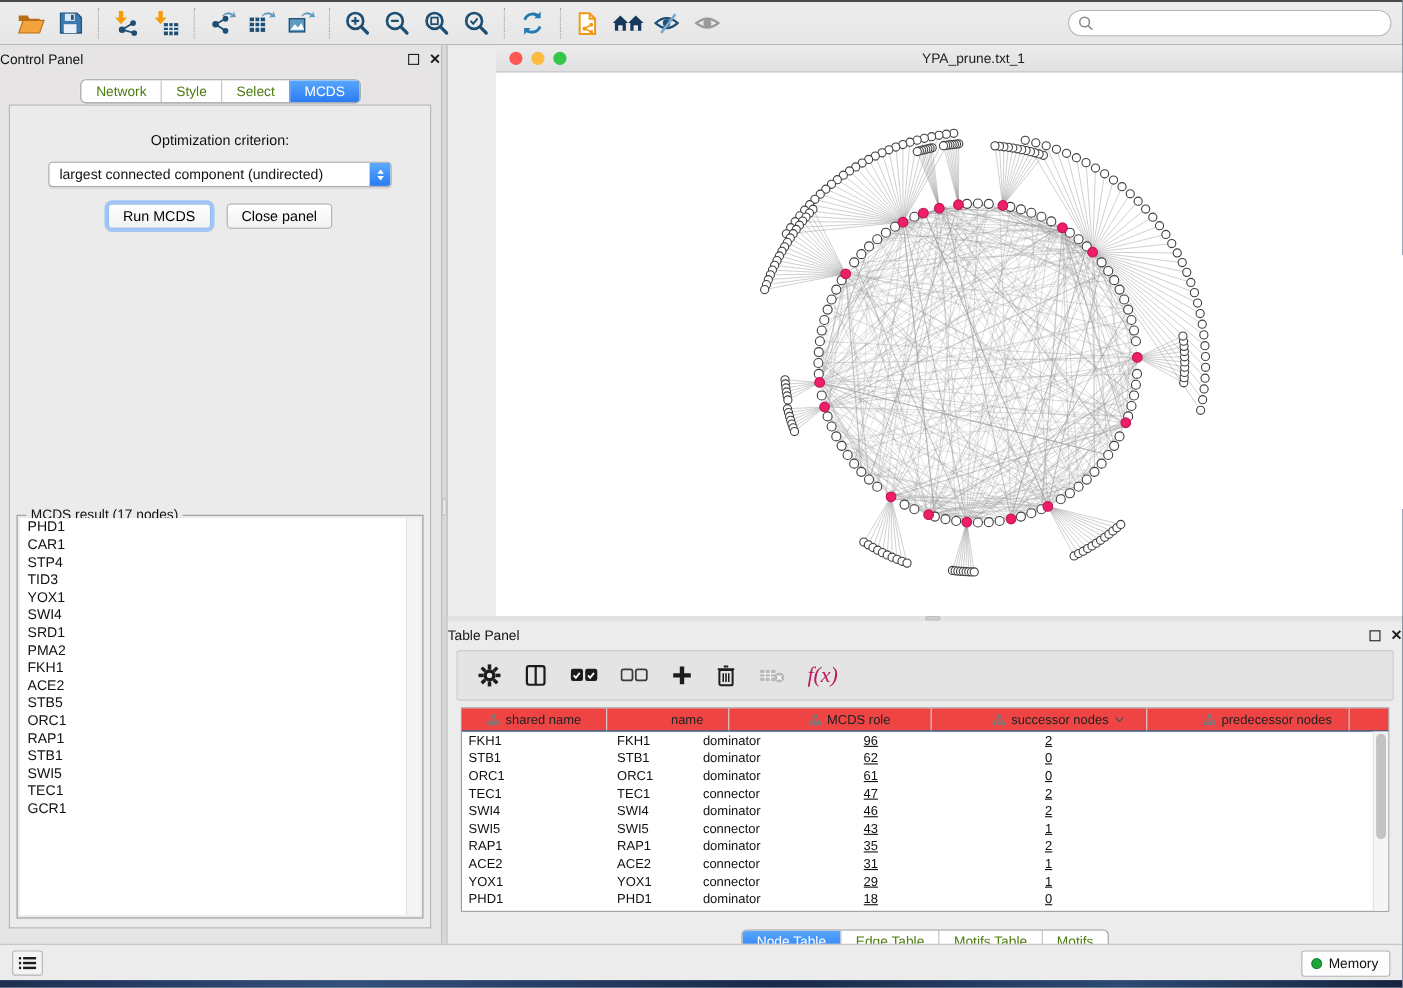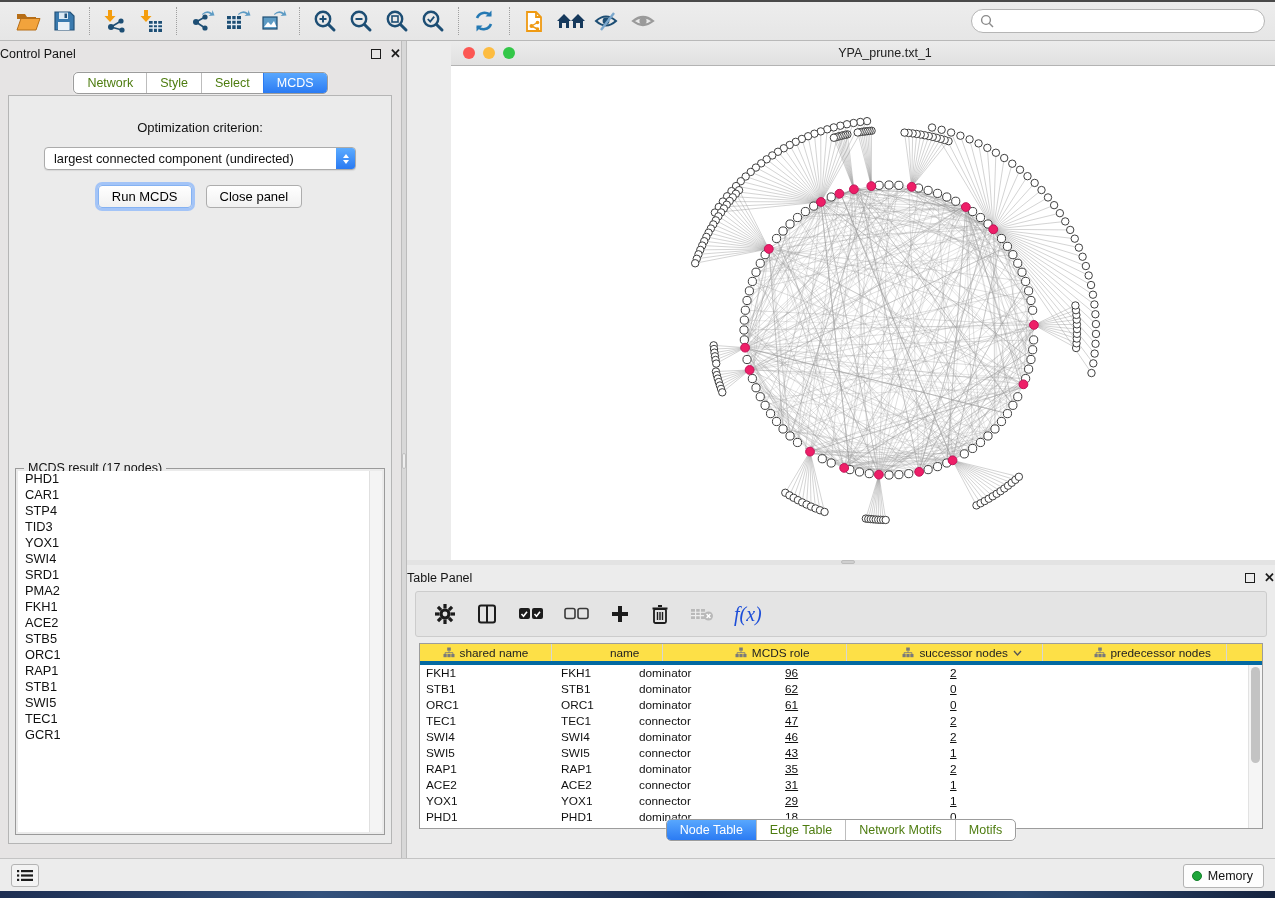--- a/index.html
+++ b/index.html
@@ -87,35 +87,35 @@
   .net-canvas { position:absolute; top:25px; left:0; width:868px; height:494px; background:#fff; }
 
   
   .table-panel { position:absolute; left:407px; top:565px; width:868px; height:293px; background:#ececec; }
   .tp-toolbar {
     position:absolute; top:26px; left:8px; right:8px; height:46px;
     background:#e4e4e4; border:1px solid #cccccc; border-radius:3px;
     display:flex; align-items:center; gap:20px; padding-left:18px;
   }
   .tpbtn { display:flex; align-items:center; justify-content:center; height:30px; }
-  .fx { font-family:"Liberation Serif", serif; font-style:italic; font-size:20px; color:#1d4ed8; }
+  .fx { font-family:"Liberation Serif", serif; font-style:italic; font-size:20px; color:#be185d; }
   .tablewrap { position:absolute; left:12px; right:12px; top:78px; height:186px; background:#fff; border:1px solid #9c9c9c; }
-  .thead { display:flex; height:21px; background:#fde047; border-bottom:4px solid #0369a1;gap:35px; }
+  .thead { display:flex; height:21px; background:#ef4444; border-bottom:1px solid #0369a1;gap:35px; }
   .th {
     display:flex; align-items:center; justify-content:center; gap:5px;
     font-size:11.8px; color:#222; border-right:1px solid #d6d6d6; overflow:hidden;
   }
   .th:last-child { border-right:none; }
   .tbody { position:absolute; top:21px; left:0; right:14px; bottom:0; overflow:hidden; }
   .tr { display:flex; height:16px; align-items:center; }
   .td { font-size:11.8px; color:#101010; overflow:hidden; white-space:nowrap; }
   .td.num { text-align:left; padding-right:34px;text-decoration:underline; }
   .tscroll { position:absolute; top:21px; right:0; bottom:0; width:14px; background:#f5f5f5; border-left:1px solid #e2e2e2; }
   .tthumb { position:absolute; top:2px; left:2px; width:9px; height:96px; background:#c3c3c3; border-radius:5px; }
-  .tp-tabs { position:absolute; left:0; right:0; top:254px; display:flex; justify-content:center; }
+  .tp-tabs { position:absolute; left:0; right:0; top:280px; display:flex; justify-content:center; }
 
   
   .statusbar { position:absolute; left:0; right:0; top:858px; height:33px; background:#ececec; border-top:1px solid #c4c4c4; }
   .list-btn {
     position:absolute; left:11px; top:5px; width:28px; height:23px;
     background:#f3f3f3; border:1px solid #b3b3b3; border-radius:3px;
     display:flex; align-items:center; justify-content:center;
   }
   .memory-btn {
     position:absolute; right:11px; top:5px; height:24px; padding:0 10px 0 8px;
@@ -1377,21 +1377,21 @@
         </div>
       <div class="tscroll">
         <div class="tthumb"></div>
       </div>
     </div>
 
     <div class="tp-tabs">
       <div class="seg" id="tp-tabs-seg">
           <div class="tab active">Node Table</div>
           <div class="tab">Edge Table</div>
-          <div class="tab">Network Motifs</div>
+          <div class="tab">Motifs Table</div>
           <div class="tab">Motifs</div>
         </div>
     </div>
   </section>
 
   <div class="statusbar">
     <span class="list-btn">
       <svg width="16" height="13" viewBox="0 0 16 13">
         <rect x="0" y="1" width="2.2" height="2.2" fill="#1c1c1c"></rect>
           <rect x="4" y="1" width="12" height="2.2" fill="#1c1c1c"></rect>

